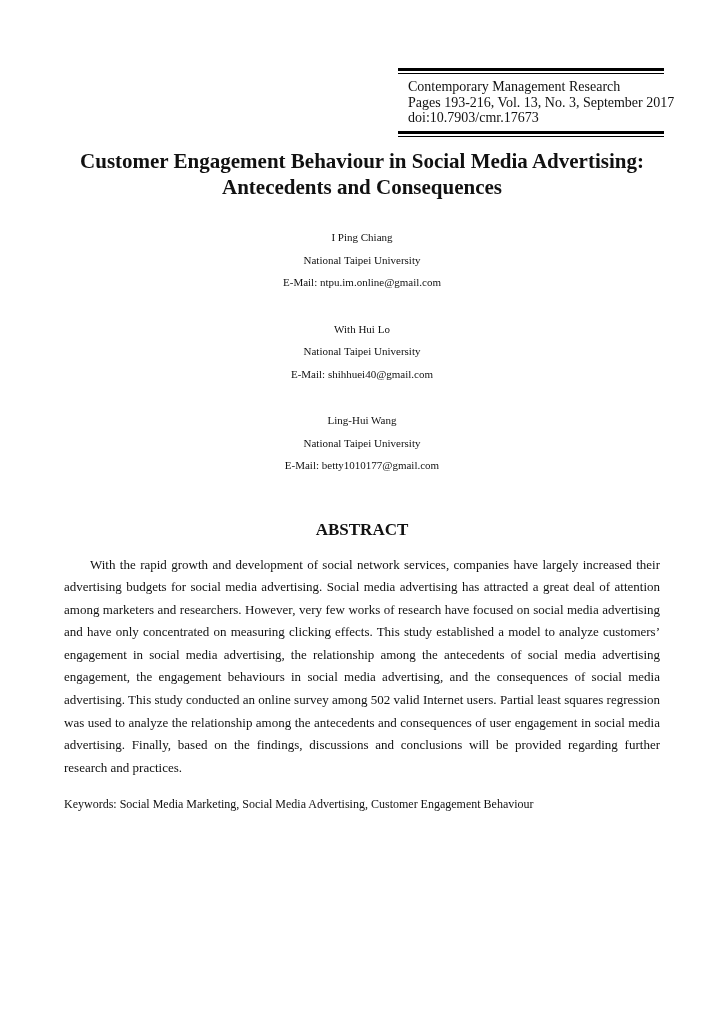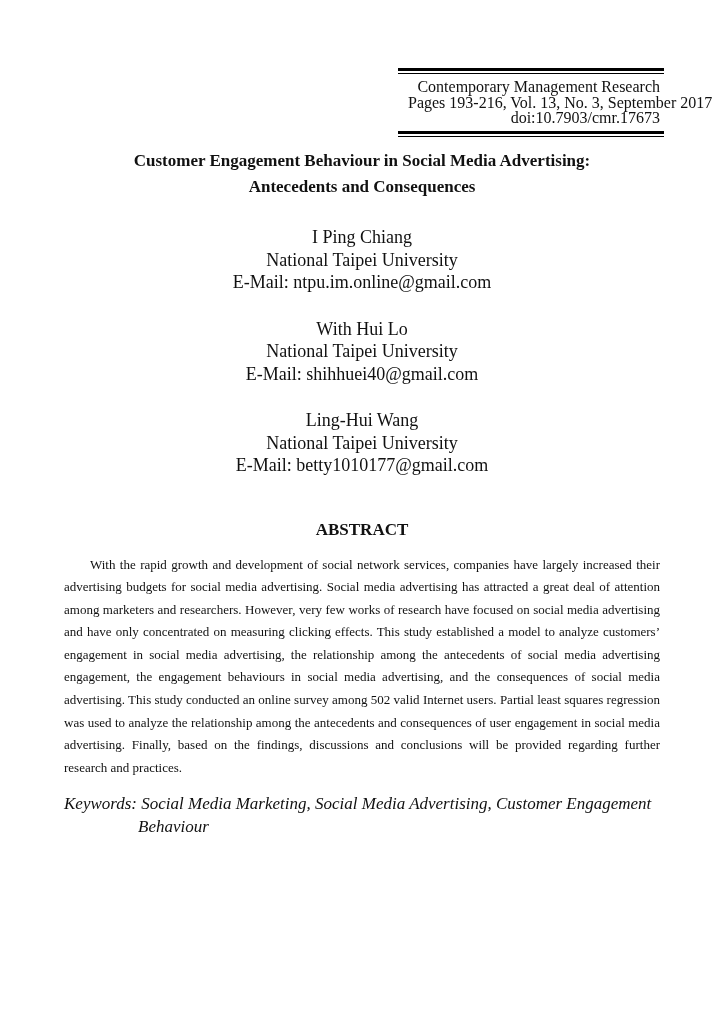--- a/index.html
+++ b/index.html
@@ -21,45 +21,44 @@
   .journal-box {
     position: absolute;
     top: 68px;
     left: 398px;
     width: 266px;
   }
   .rule-thick { height: 3px; background: #000; }
   .rule-thin  { height: 1px; background: #000; margin-top: 2px; }
   .journal-box .meta {
     padding: 5px 4px 5px 10px;
-    font-size: 16px;
+    font-size: 14px;
     line-height: 15.5px;
     white-space: nowrap;
-    text-align: right;
   }
 
   
   .content {
     position: absolute;
     top: 148px;
     left: 64px;
     width: 596px;
   }
 
   .article-title {
     text-align: center;
     font-weight: bold;
-    font-size: 17px;
+    font-size: 21px;
     line-height: 26px;
     margin: 0 0 26px 0;
   }
 
   .author-block {
     text-align: center;
-    font-size: 18px;
+    font-size: 11px;
     line-height: 22.5px;
     margin-bottom: 24px;
   }
   .author-block:last-of-type { margin-bottom: 0; }
 
   .abstract-heading {
     text-align: center;
     font-weight: bold;
     font-size: 17px;
     line-height: 22px;
@@ -69,26 +68,25 @@
 
   .abstract-text {
     font-size: 13px;
     line-height: 22.6px;
     text-align: justify;
     text-indent: 26px;
   }
 
   .keywords {
     margin-top: 14px;
-    font-size: 17px;
+    font-size: 12px;
     line-height: 22.6px;
     padding-left: 74px;
     text-indent: -74px;
     text-align: left;
-    font-style: italic;
   }
 </style>
 </head>
 <body>
 
 <div class="page">
 
   <div class="journal-box">
     <div class="rule-thick"></div>
     <div class="rule-thin"></div>

